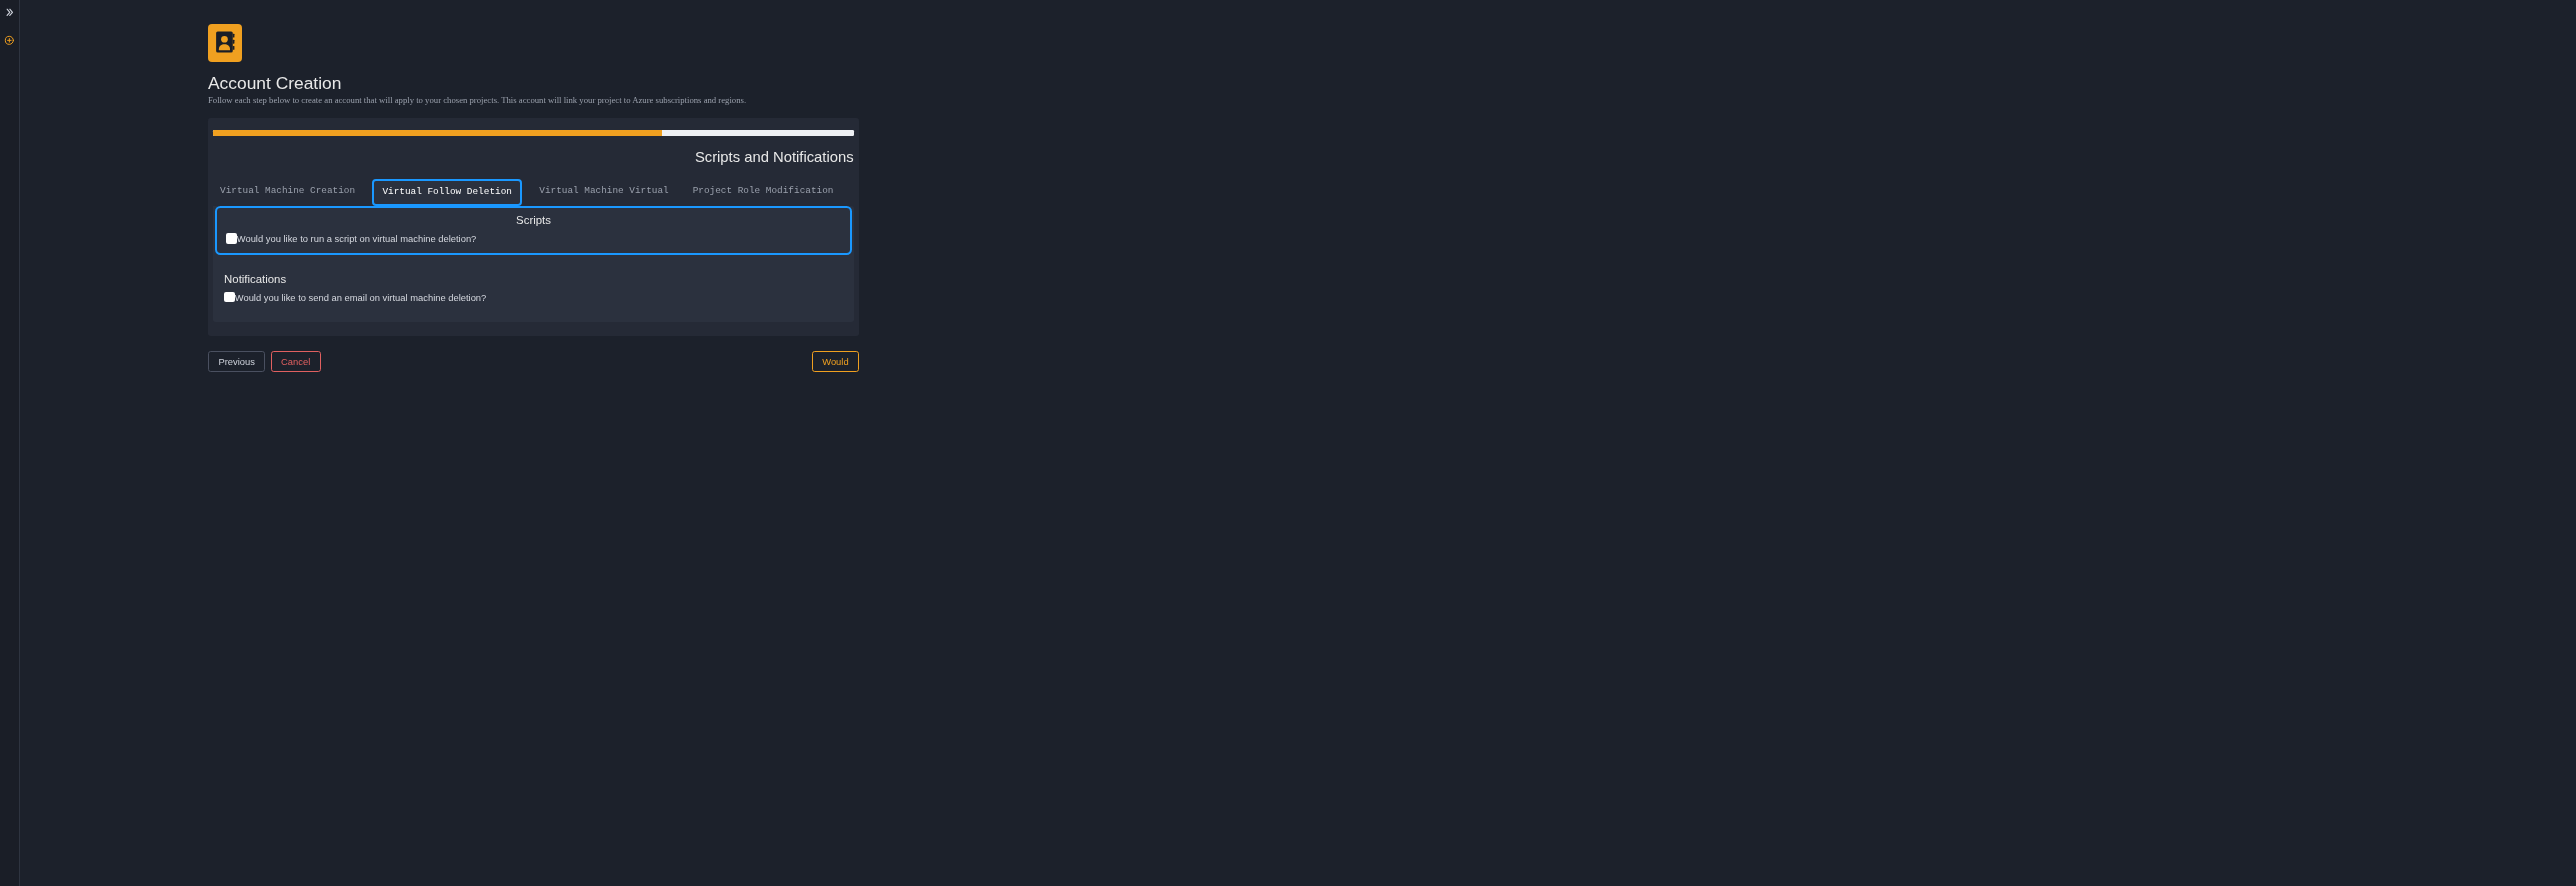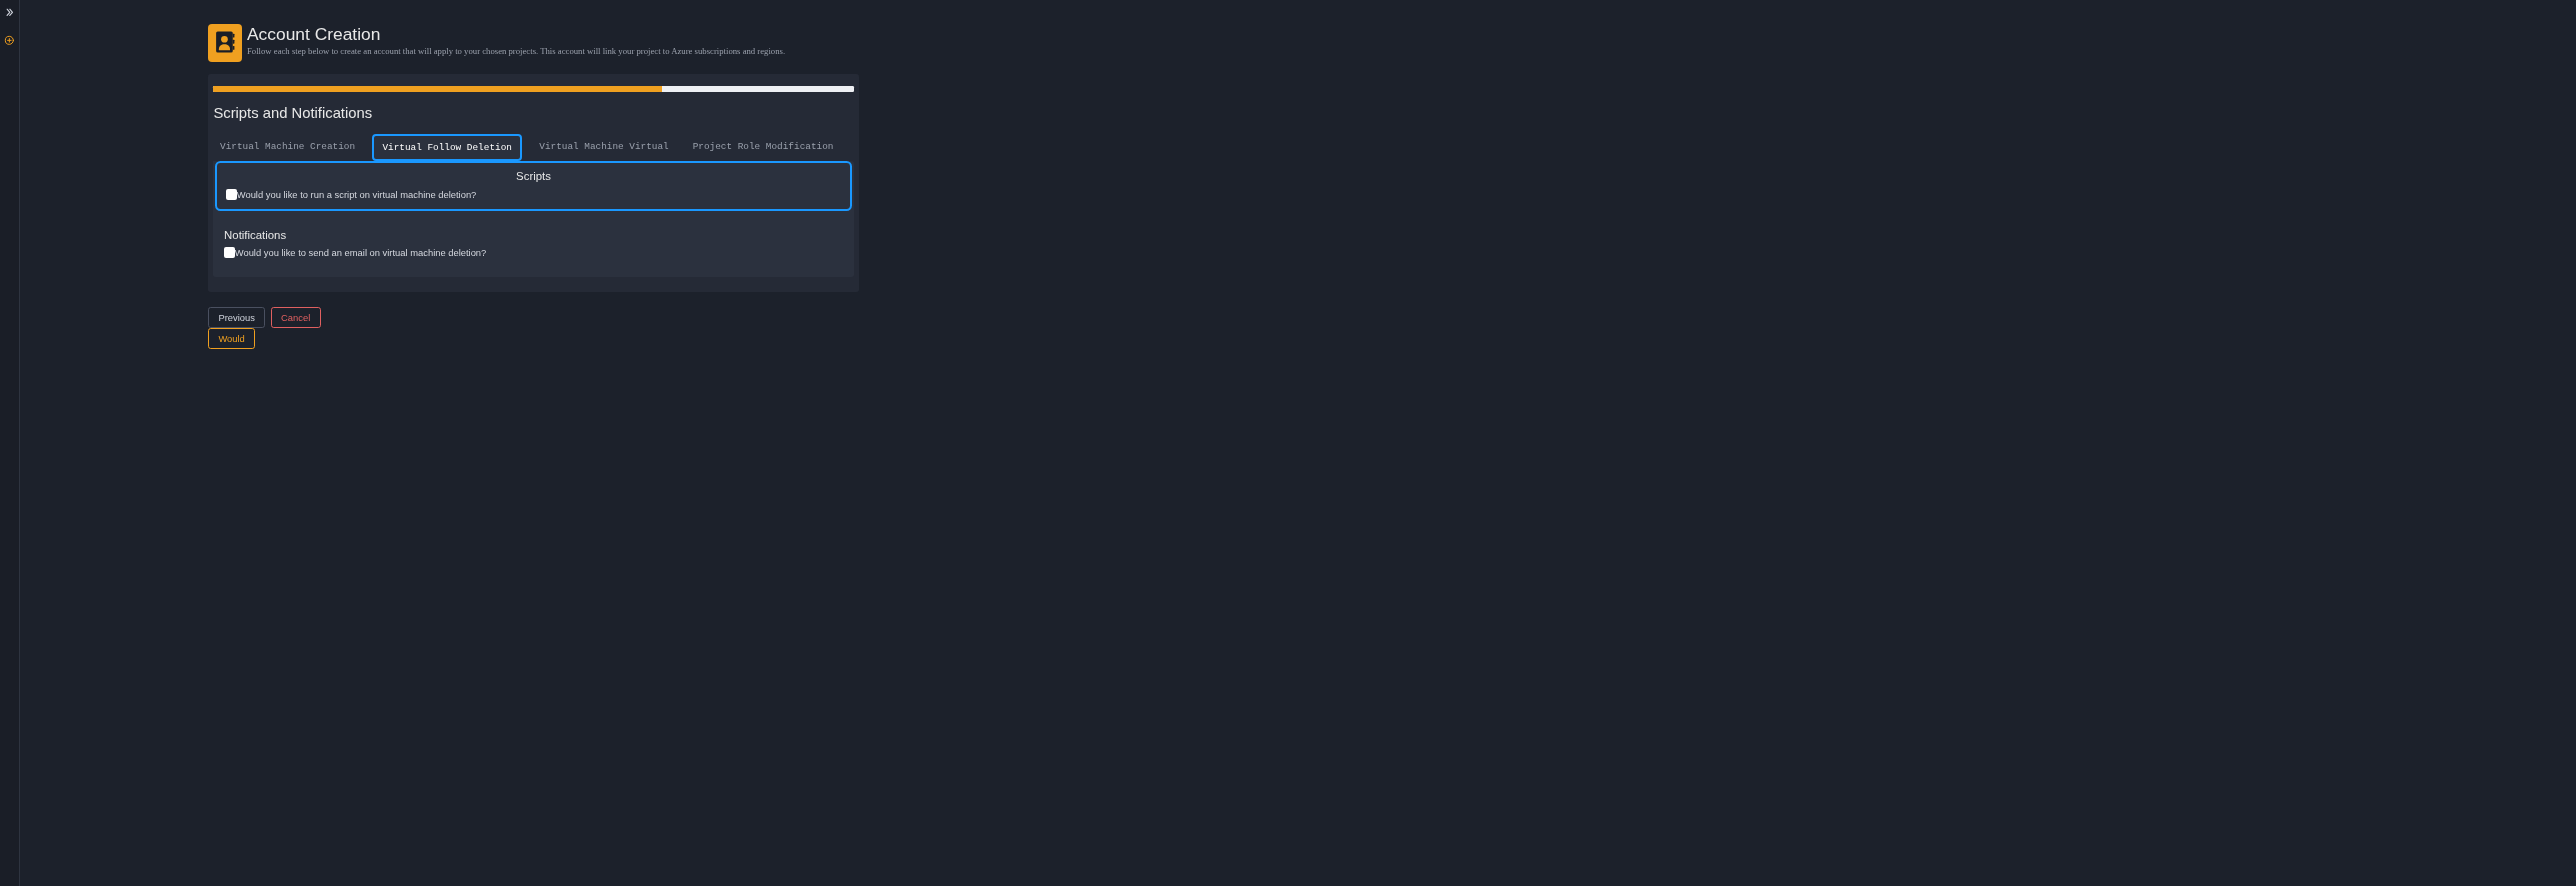--- a/index.html
+++ b/index.html
@@ -58,22 +58,23 @@
   }
   .card-wrapper{
     width:651px;
     margin-right:429px; 
   }
 
   
   .header{
     display:flex;
     align-items:flex-start;
-    gap:5px;
+    gap:11px;
     margin-bottom:12px;
+    flex-direction:column;
   }
   .header-icon{
     width:34px;height:38px;
     background:var(--orange);
     border-radius:4px;
     display:flex;align-items:center;justify-content:center;
     flex-shrink:0;
   }
   .header-icon svg{width:20px;height:24px;fill:#1a1e27;}
   .header-text h1{
@@ -112,20 +113,21 @@
     background:var(--orange);
     width:70%;
   }
 
   
   .section-title{
     font-size:14.8px;
     font-weight:400;
     margin:0 0 13.4px 0;
     padding:0 5.4px;
+    text-align:right;
   }
 
   
   .tabs{
     display:flex;
     gap:10.7px;
     padding:0 5.4px;
     margin-bottom:0;
   }
   .tab{
@@ -184,21 +186,20 @@
     text-align:center;
   }
 
   
   .footer{
     display:flex;
     justify-content:space-between;
     align-items:flex-start;
     margin-top:14.8px;
     padding:0 0;
-    flex-direction:column;
   }
   .footer-left{display:flex;gap:5.4px;}
   .btn{
     border:0.7px solid #4a5060;
     background:transparent;
     color:#cfd3dc;
     font-size:9.4px;
     padding:4px 9.4px;
     border-radius:2.7px;
     cursor:pointer;

